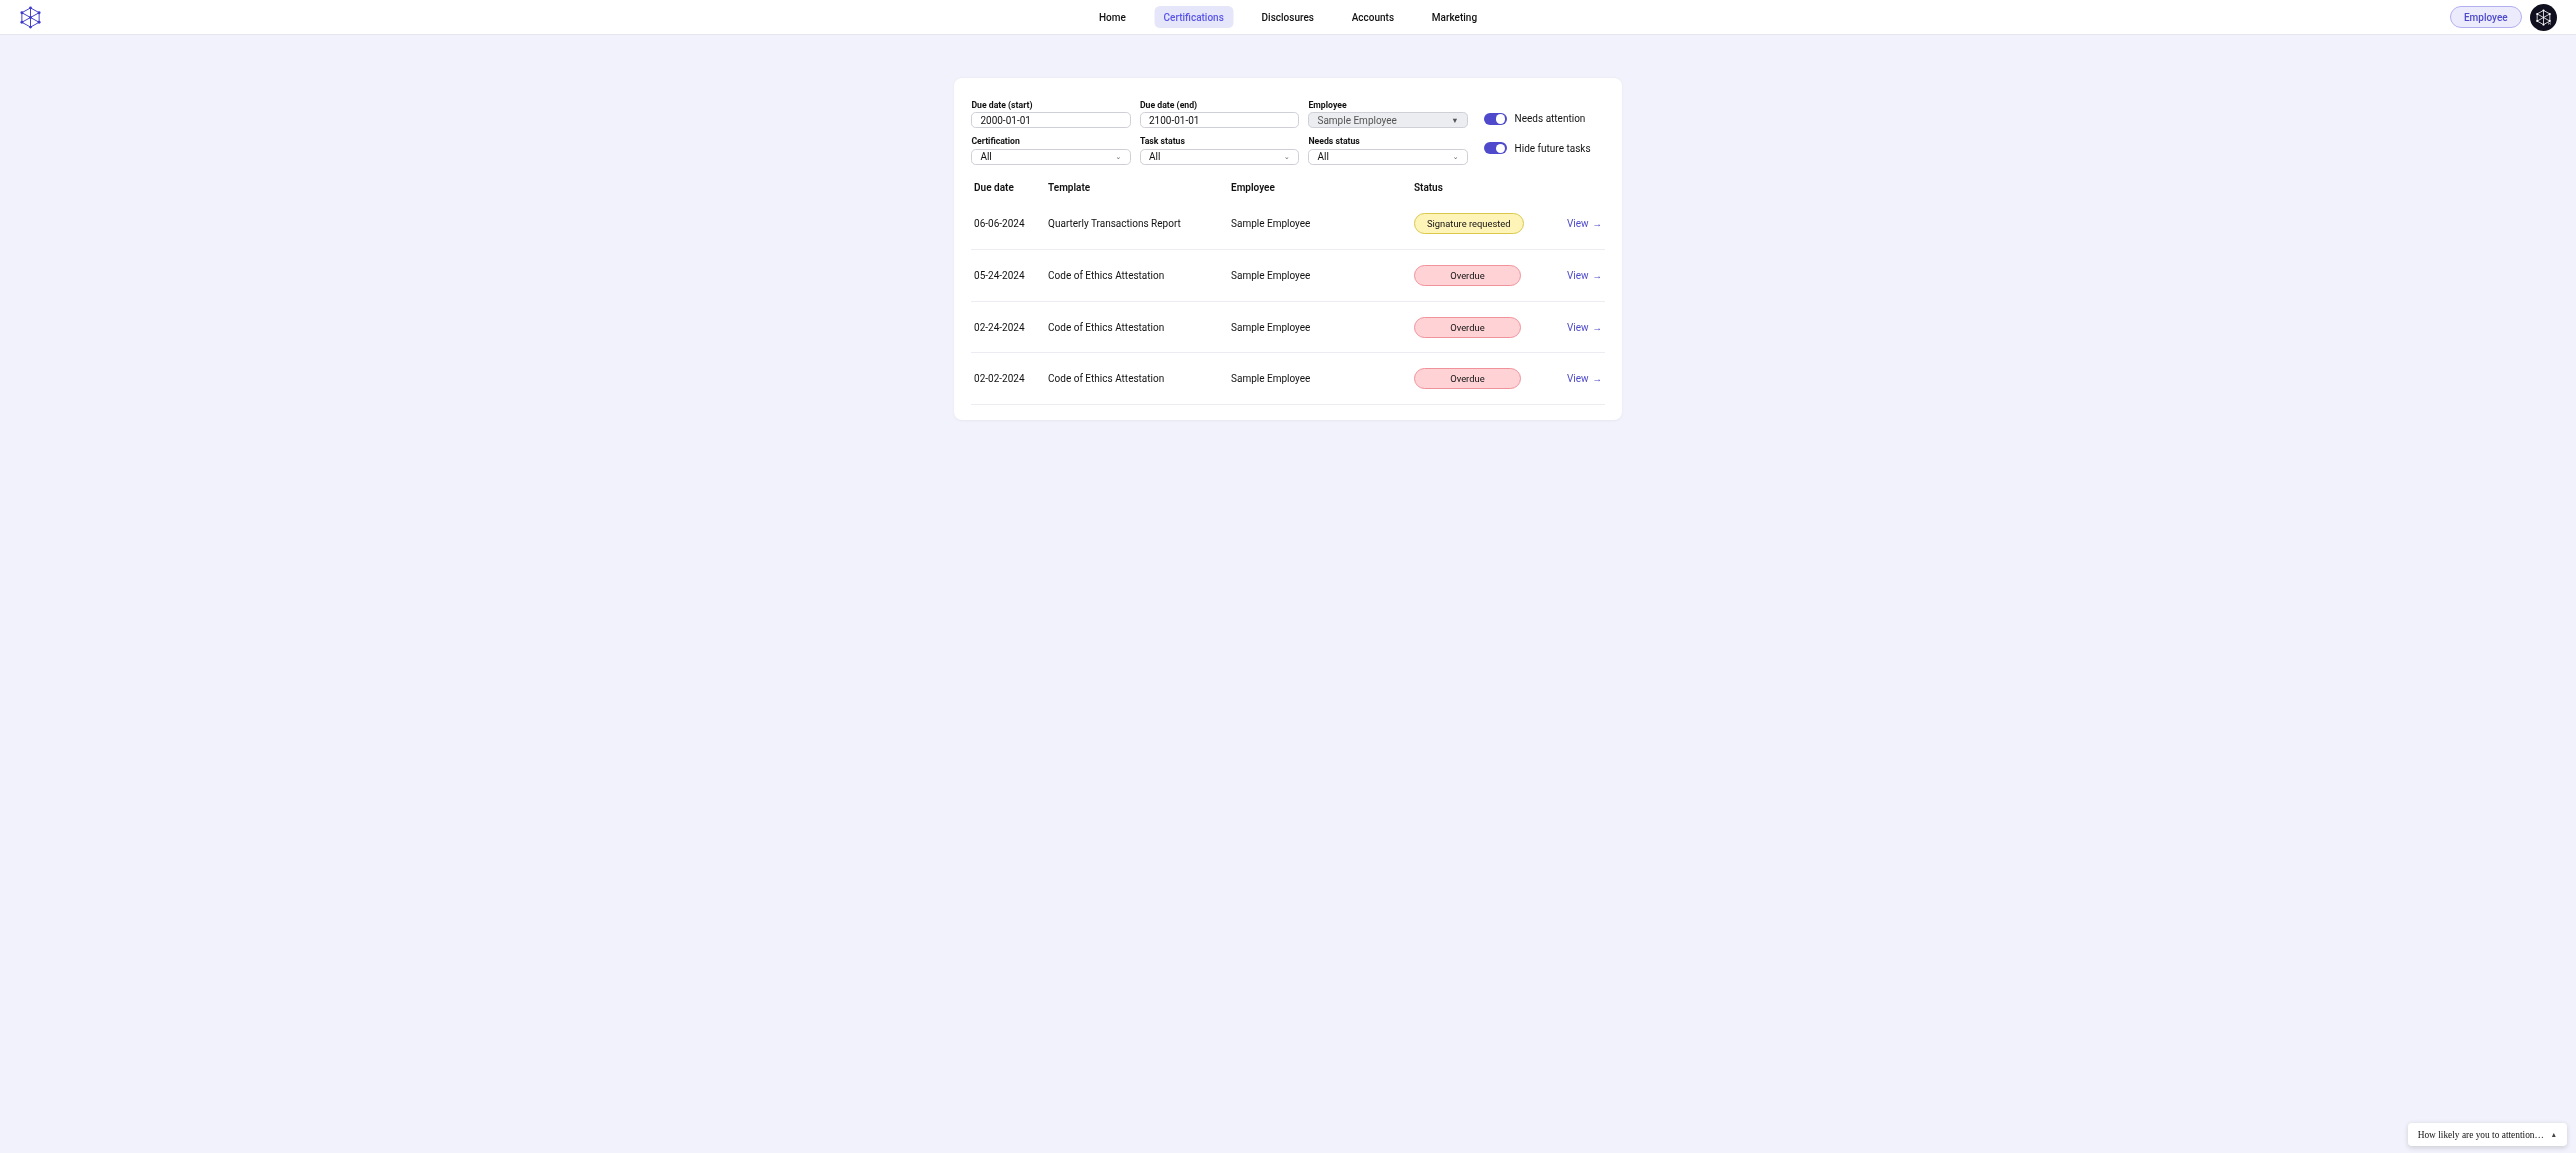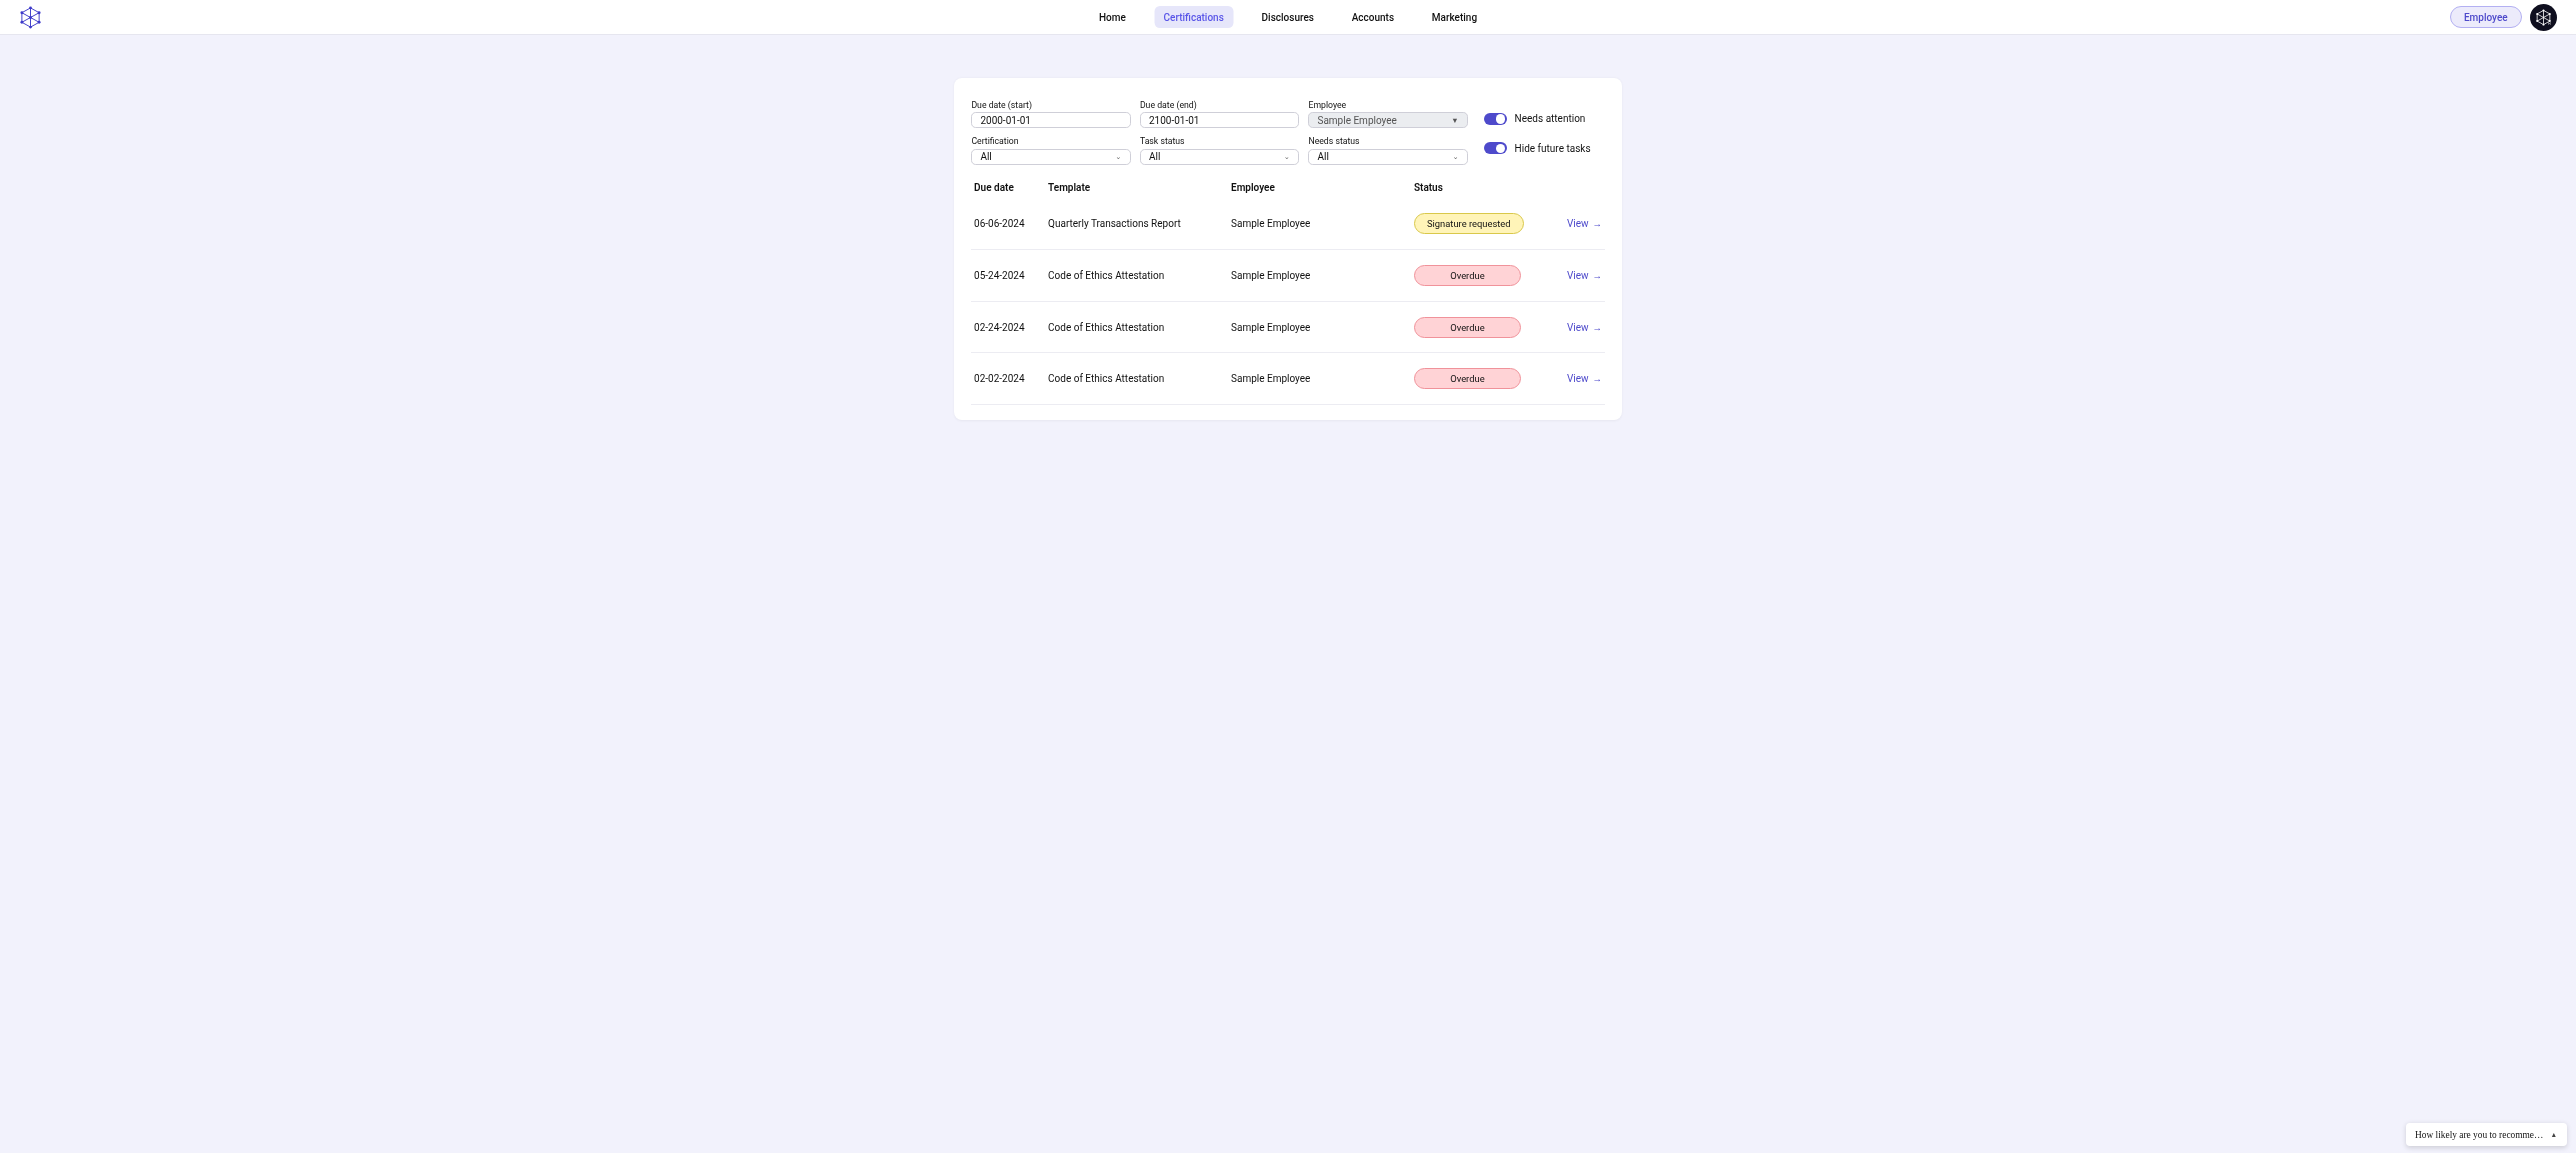--- a/index.html
+++ b/index.html
@@ -81,21 +81,21 @@
   }
   .filters-left { flex: 1; }
   .filter-row {
     display: flex;
     gap: 9.4px;
     margin-bottom: 8px;
   }
   .field { flex: 1; display:flex; flex-direction:column; }
   .field-label {
     font-size: 8.7px;
-    font-weight: 400;
+    font-weight: 700;
     margin-bottom: 2.7px;
   }
   .input, .select {
     height: 16px;
     border: 0.7px solid #cfcfd8;
     border-radius: 4.7px;
     padding: 0 8px;
     font-size: 10px;
     background: #fff;
     display:flex;
@@ -343,16 +343,16 @@
         <div class="col-employee">Sample Employee</div>
         <div class="col-status">
           <span class="badge red">Overdue</span>
         </div>
         <div class="col-action"><span class="view-link">View <span class="arrow">→</span></span></div>
       </div>
     </div>
 </div>
 
 <div class="feedback">
-  <span class="feedback-text">How likely are you to recommen…</span>
+  <span class="feedback-text">How likely are you to attention…</span>
   <span class="tri-up">▲</span>
 </div>
 
 
 </body></html>

